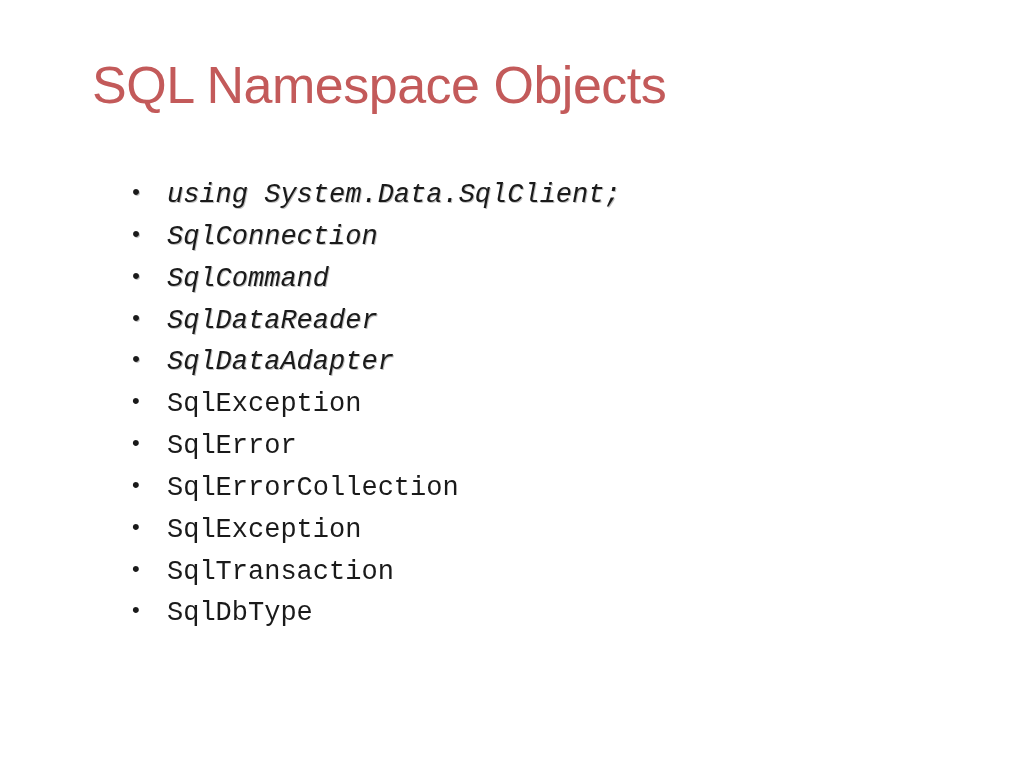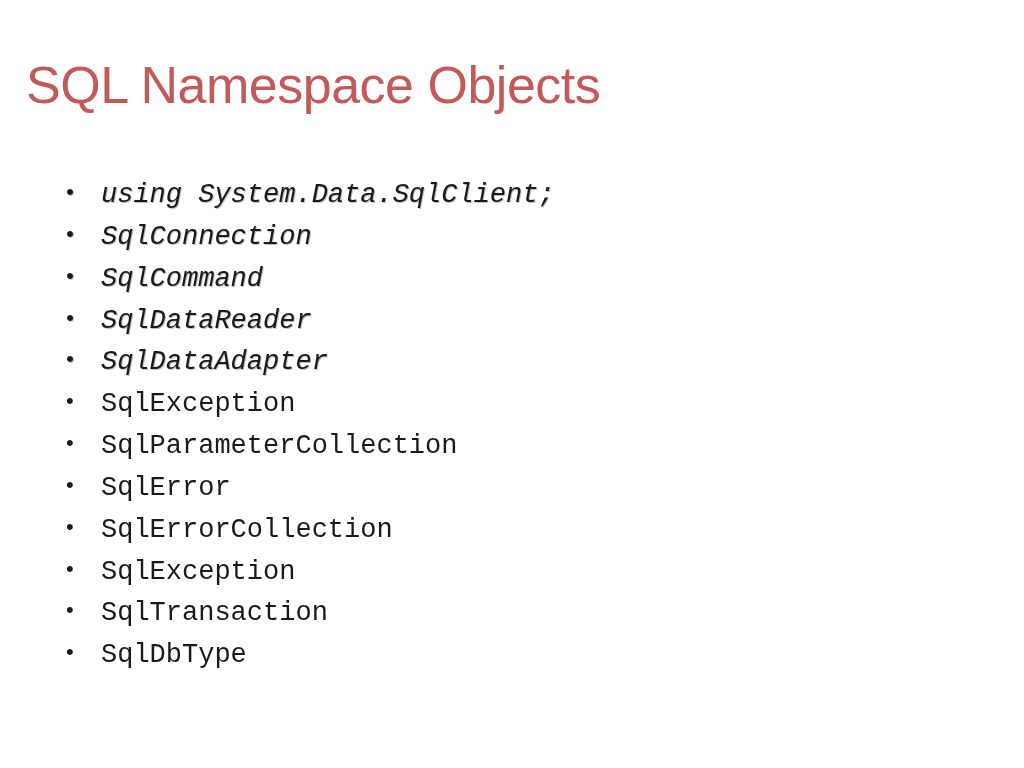--- a/index.html
+++ b/index.html
@@ -9,21 +9,21 @@
     height: 768px;
     background: #ffffff;
     font-family: Verdana, Geneva, sans-serif;
     overflow: hidden;
   }
   .slide {
     position: relative;
     width: 1024px;
     height: 768px;
     box-sizing: border-box;
-    padding: 55px 60px 40px 26px;
+    padding: 55px 60px 40px 92px;
   }
   .title {
     font-size: 52px;
     font-weight: 400;
     color: #c35a5a;
     margin: 0 0 60px 0;
     letter-spacing: -0.5px;
   }
   .list {
     list-style: none;
@@ -57,20 +57,19 @@
 
 <div class="slide">
   <h1 class="title">SQL Namespace Objects</h1>
   <ul class="list">
     <li class="shadowed">using System.Data.SqlClient;</li>
     <li class="shadowed">SqlConnection</li>
     <li class="shadowed">SqlCommand</li>
     <li class="shadowed">SqlDataReader</li>
     <li class="shadowed">SqlDataAdapter</li>
     <li>SqlException</li>
-    <li>SqlParameterCollection</li>
     <li>SqlError</li>
     <li>SqlErrorCollection</li>
     <li>SqlException</li>
     <li>SqlTransaction</li>
     <li>SqlDbType</li>
   </ul>
 </div>
 
 </body></html>

